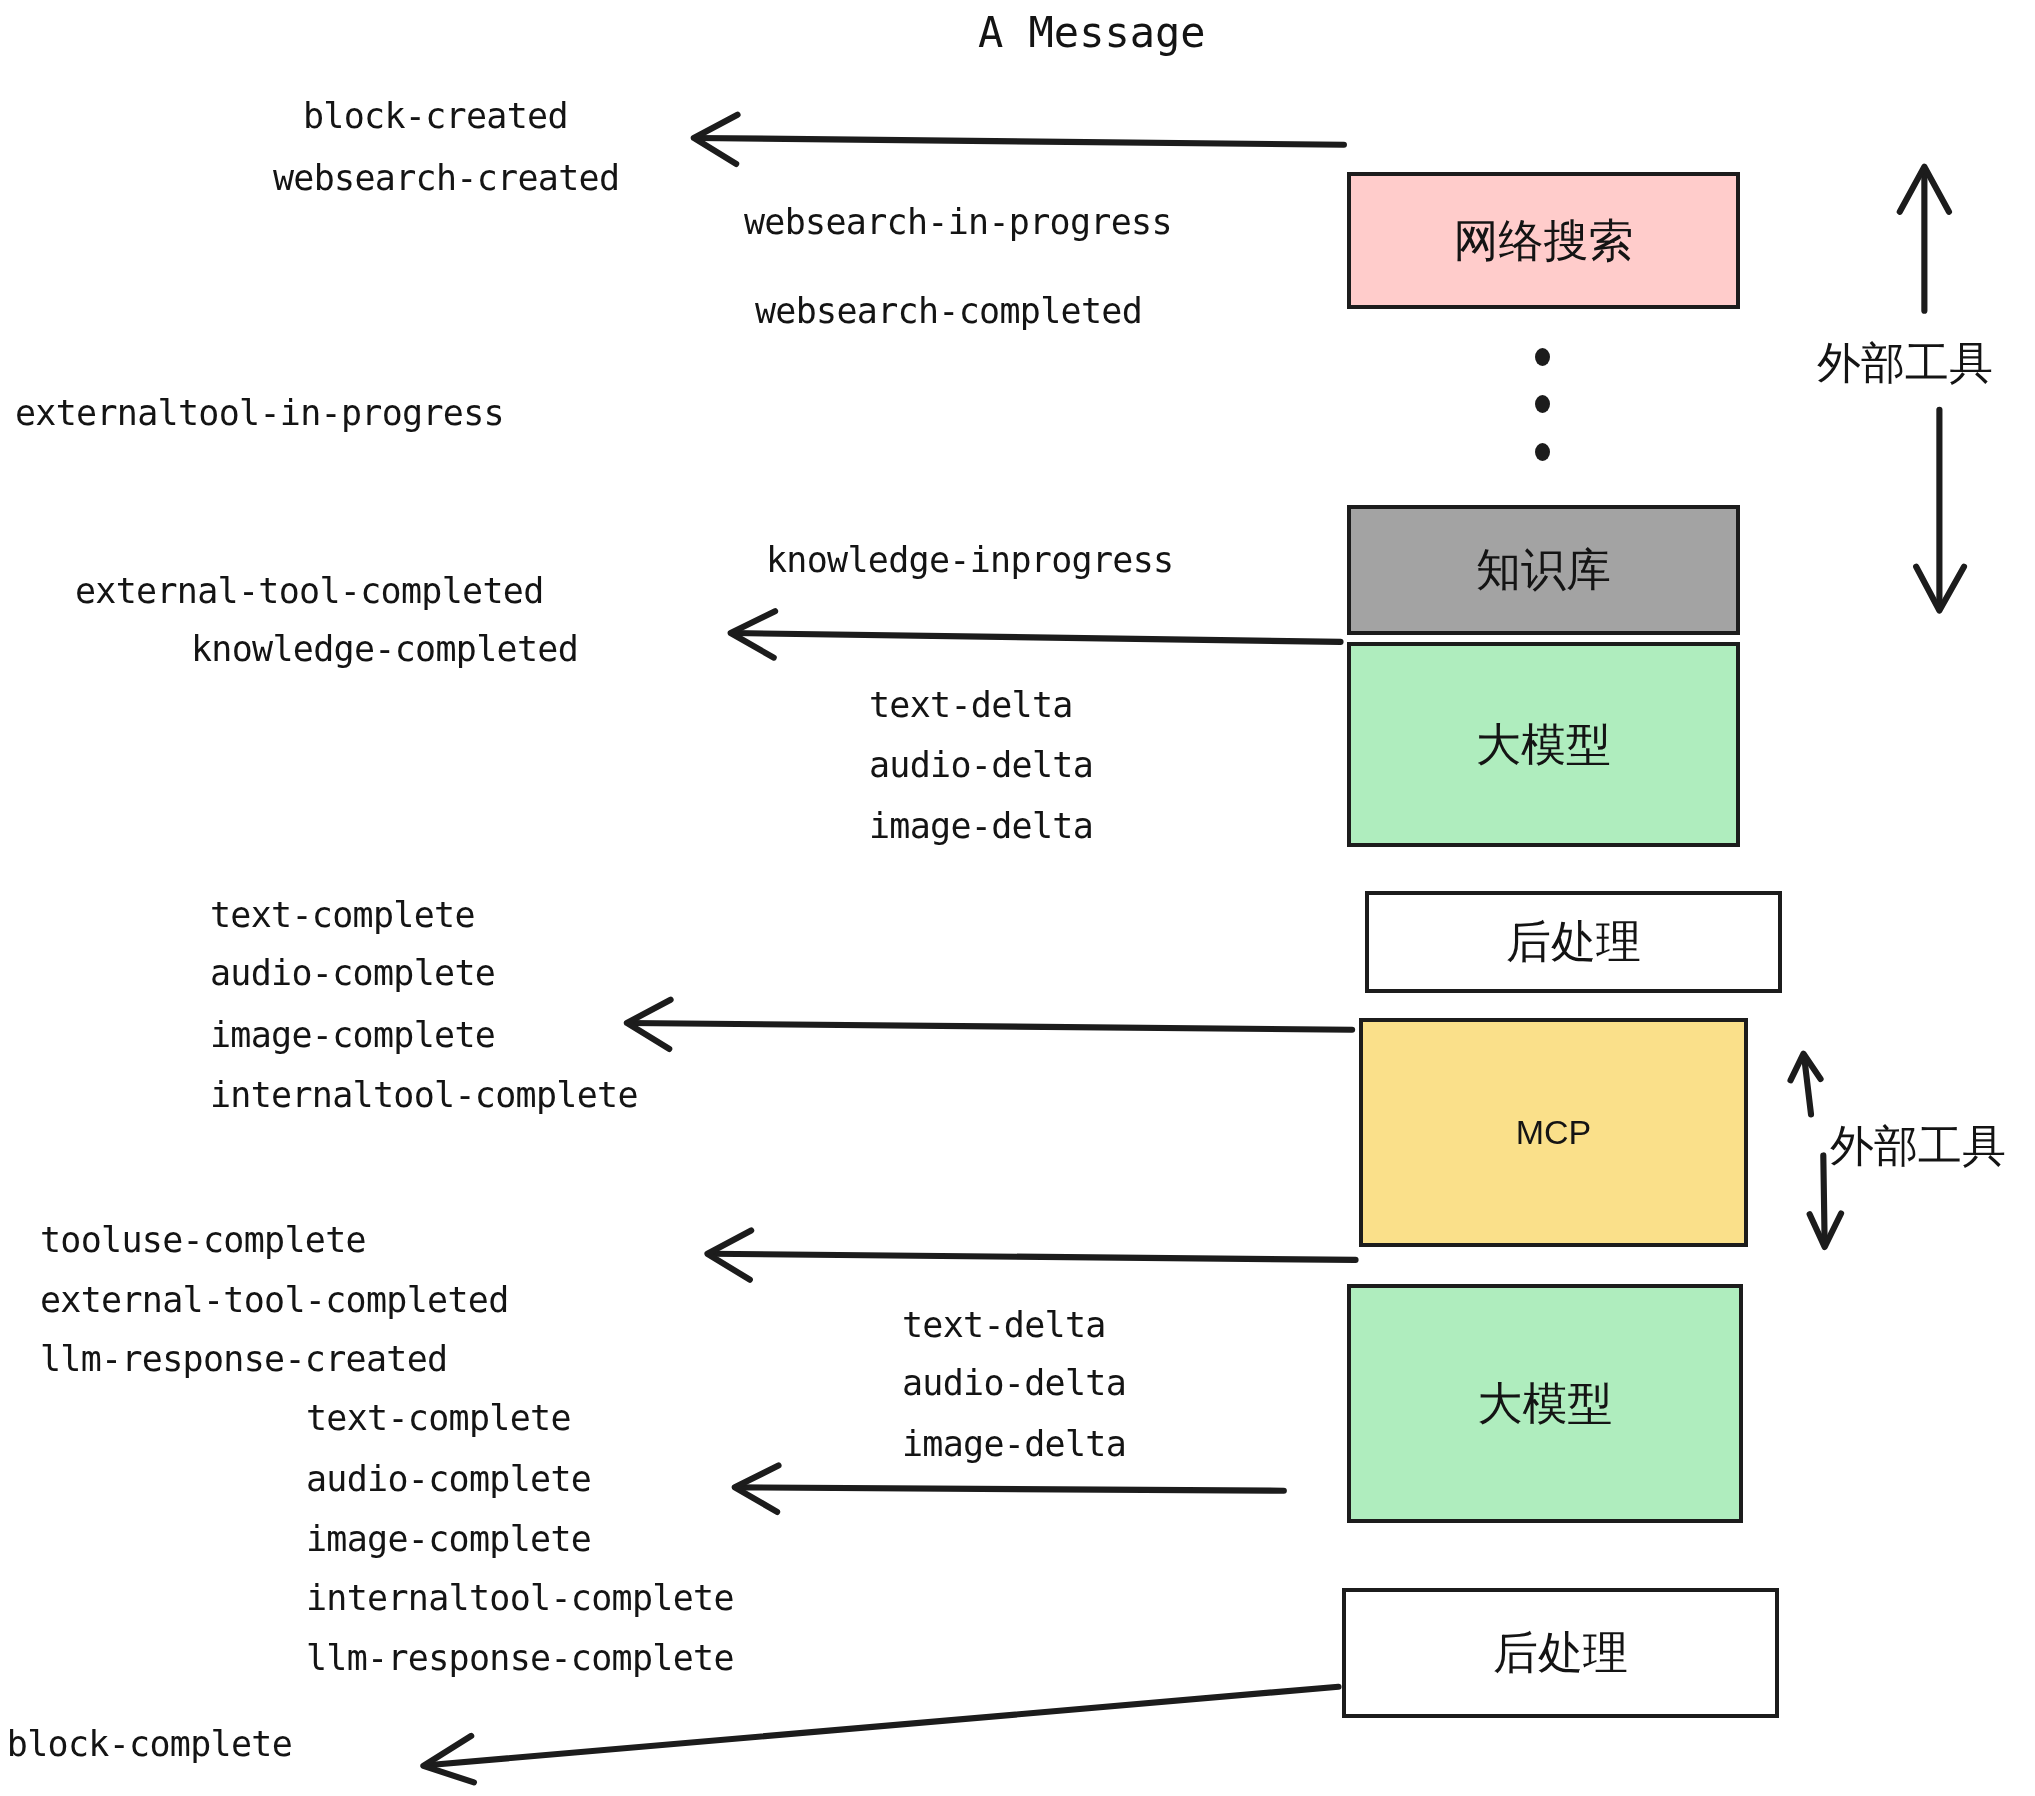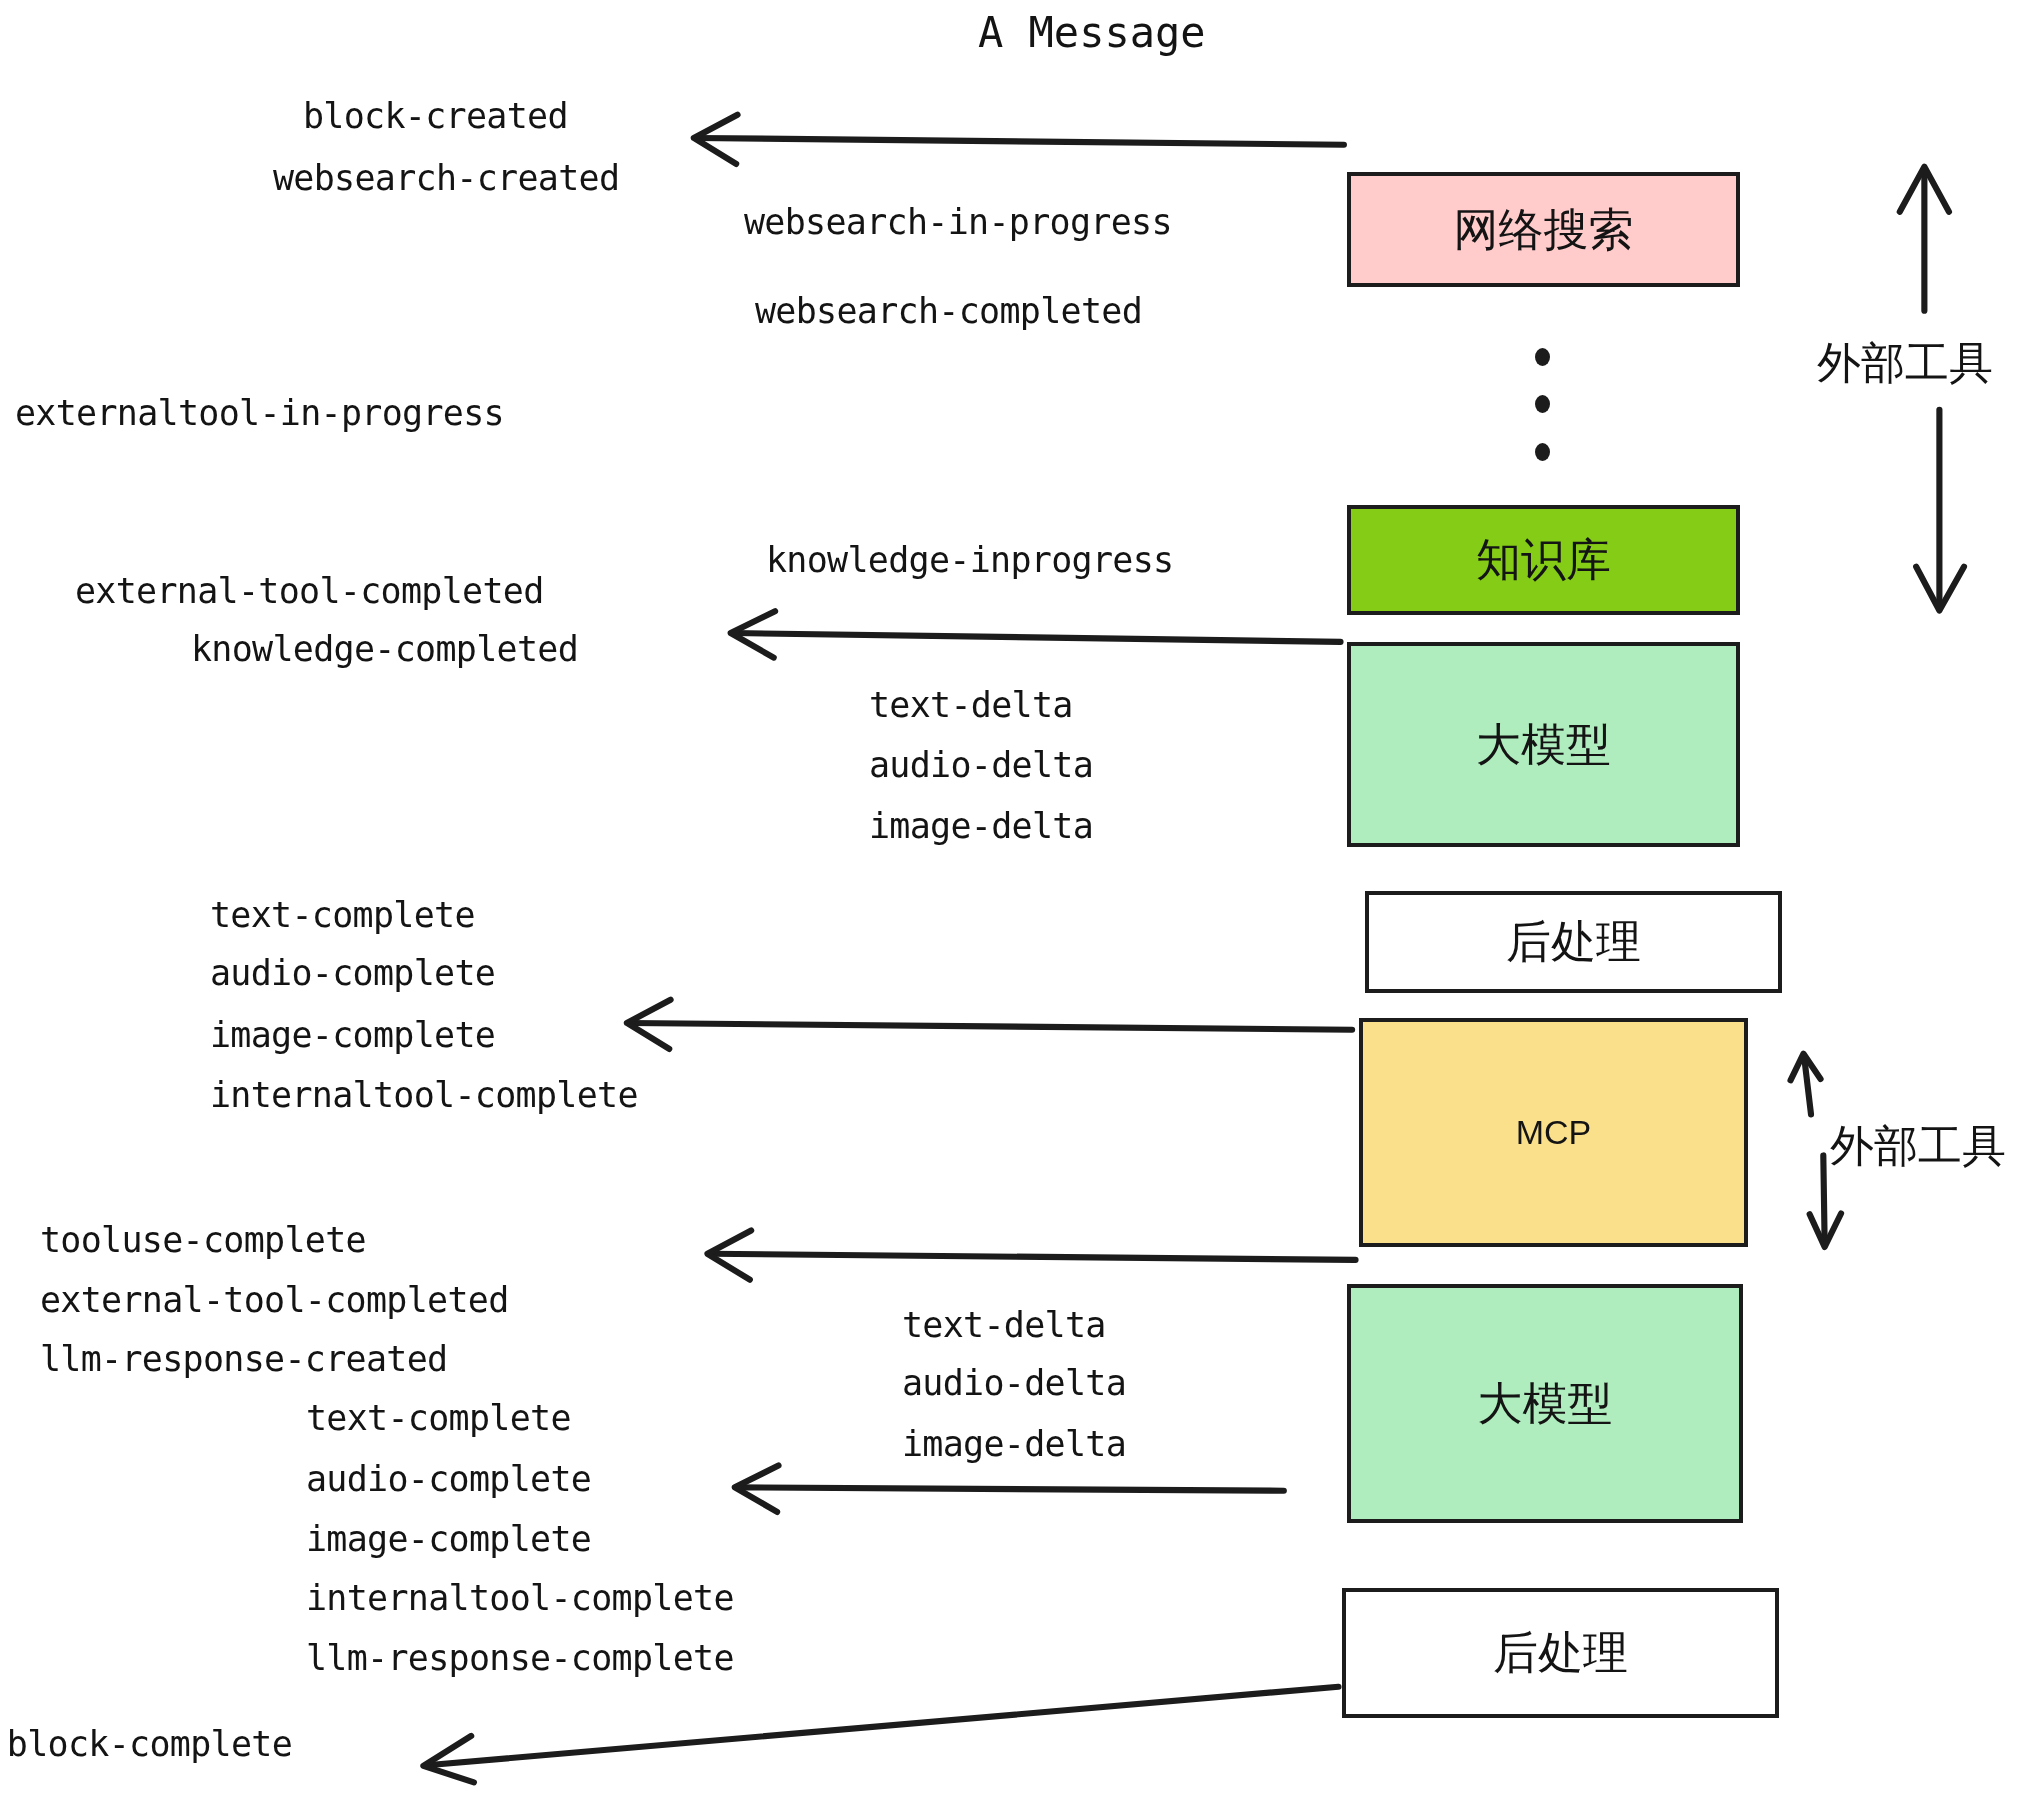--- a/index.html
+++ b/index.html
@@ -122,23 +122,23 @@
         <path d="M2622 1582 L2641 1543 L2666 1580"></path>
       </g>
 
       <g>
         <path d="M2670 1692 L2672 1822"></path>
         <path d="M2650 1778 L2672 1826 L2696 1777"></path>
       </g>
     </g>
   </svg>
 
-  <div class="box" style="left:1347px; top:172px; width:393px; height:115px; background:#FFCCCB;">网络搜索</div>
+  <div class="box" style="left:1347px; top:172px; width:393px; height:137px; background:#FFCCCB;">网络搜索</div>
 
-  <div class="box" style="left:1347px; top:505px; width:393px; height:110px; background:#84cc16;">知识库</div>
+  <div class="box" style="left:1347px; top:505px; width:393px; height:130px; background:#a3a3a3;">知识库</div>
 
   <div class="box" style="left:1347px; top:642px; width:393px; height:205px; background:#AFEDBE;">大模型</div>
 
   <div class="box" style="left:1365px; top:891px; width:417px; height:102px; background:#FFFFFF;">后处理</div>
 
   <div class="box mcp-label" style="left:1359px; top:1018px; width:389px; height:229px; background:#FAE08A;">MCP</div>
 
   <div class="box" style="left:1347px; top:1284px; width:396px; height:239px; background:#AFEDBE;">大模型</div>
 
   <div class="box" style="left:1342px; top:1588px; width:437px; height:130px; background:#FFFFFF;">后处理</div>

